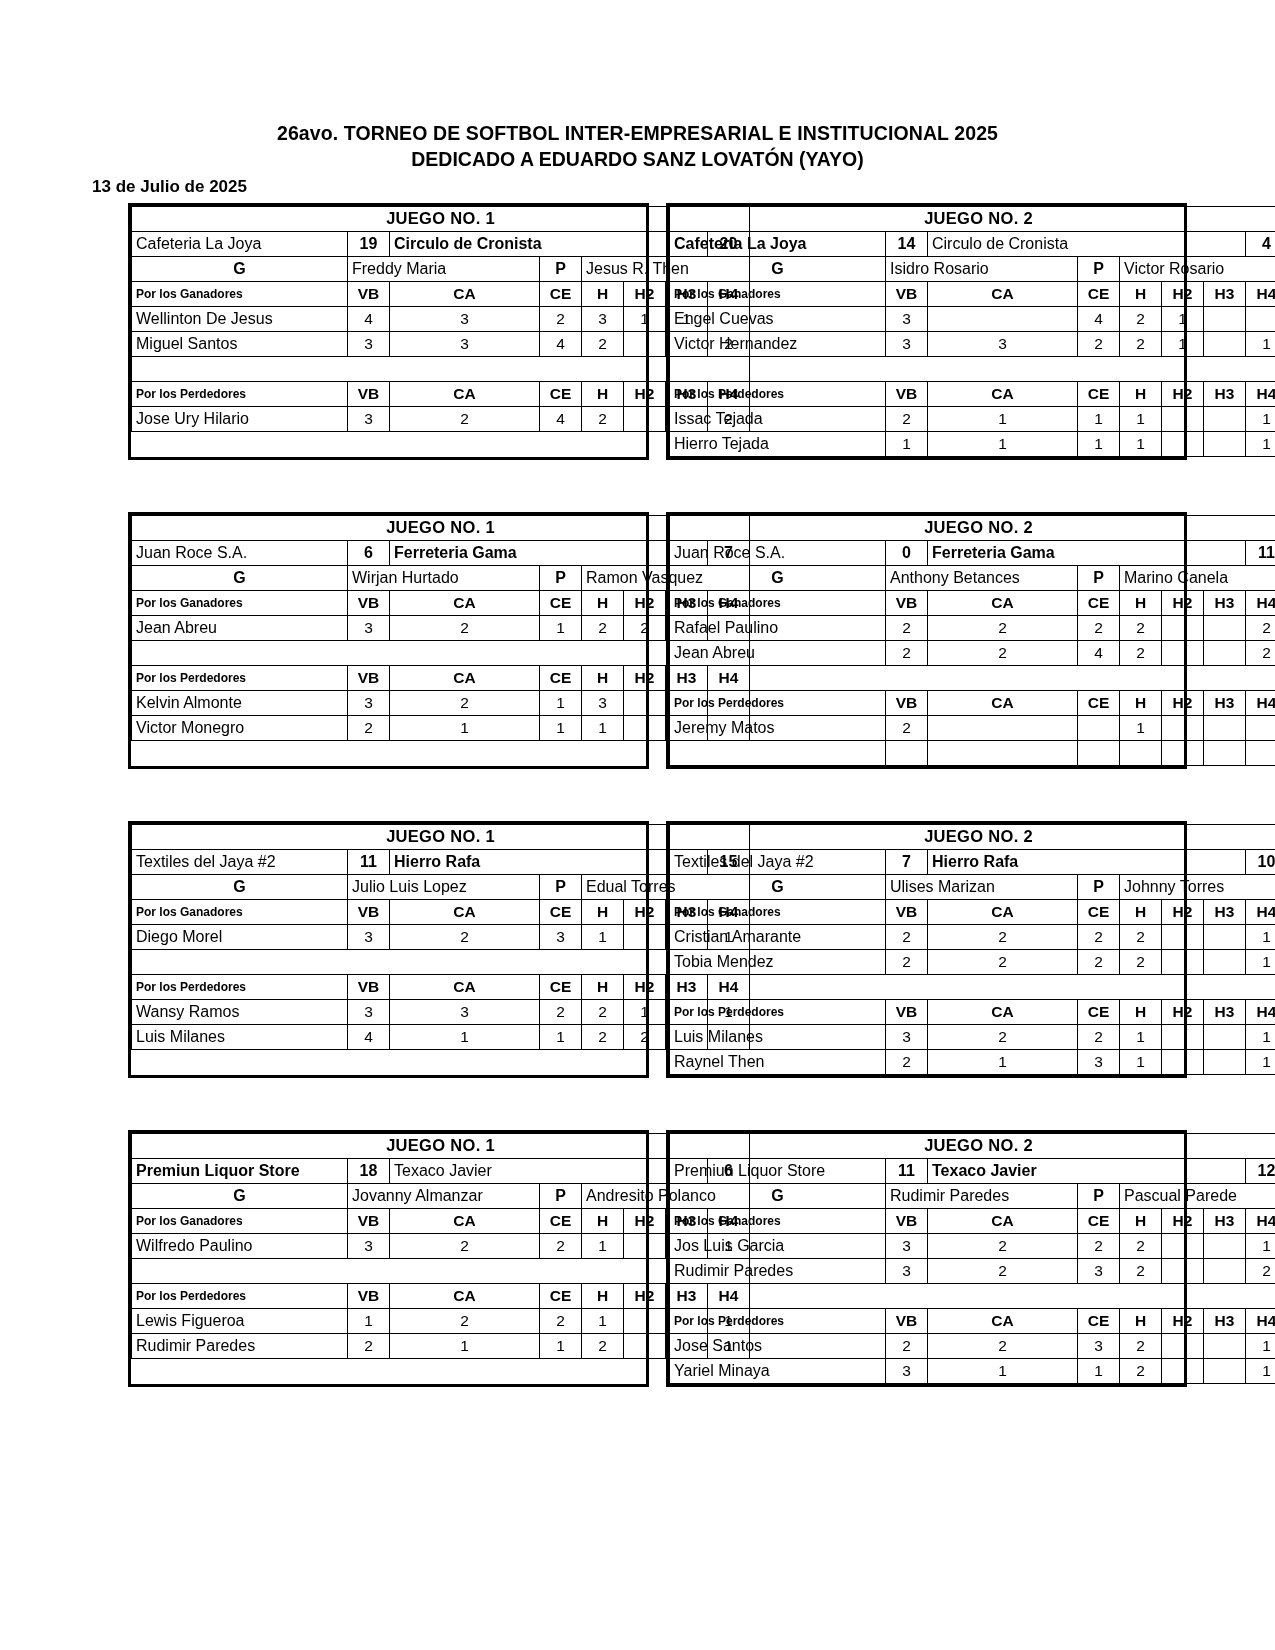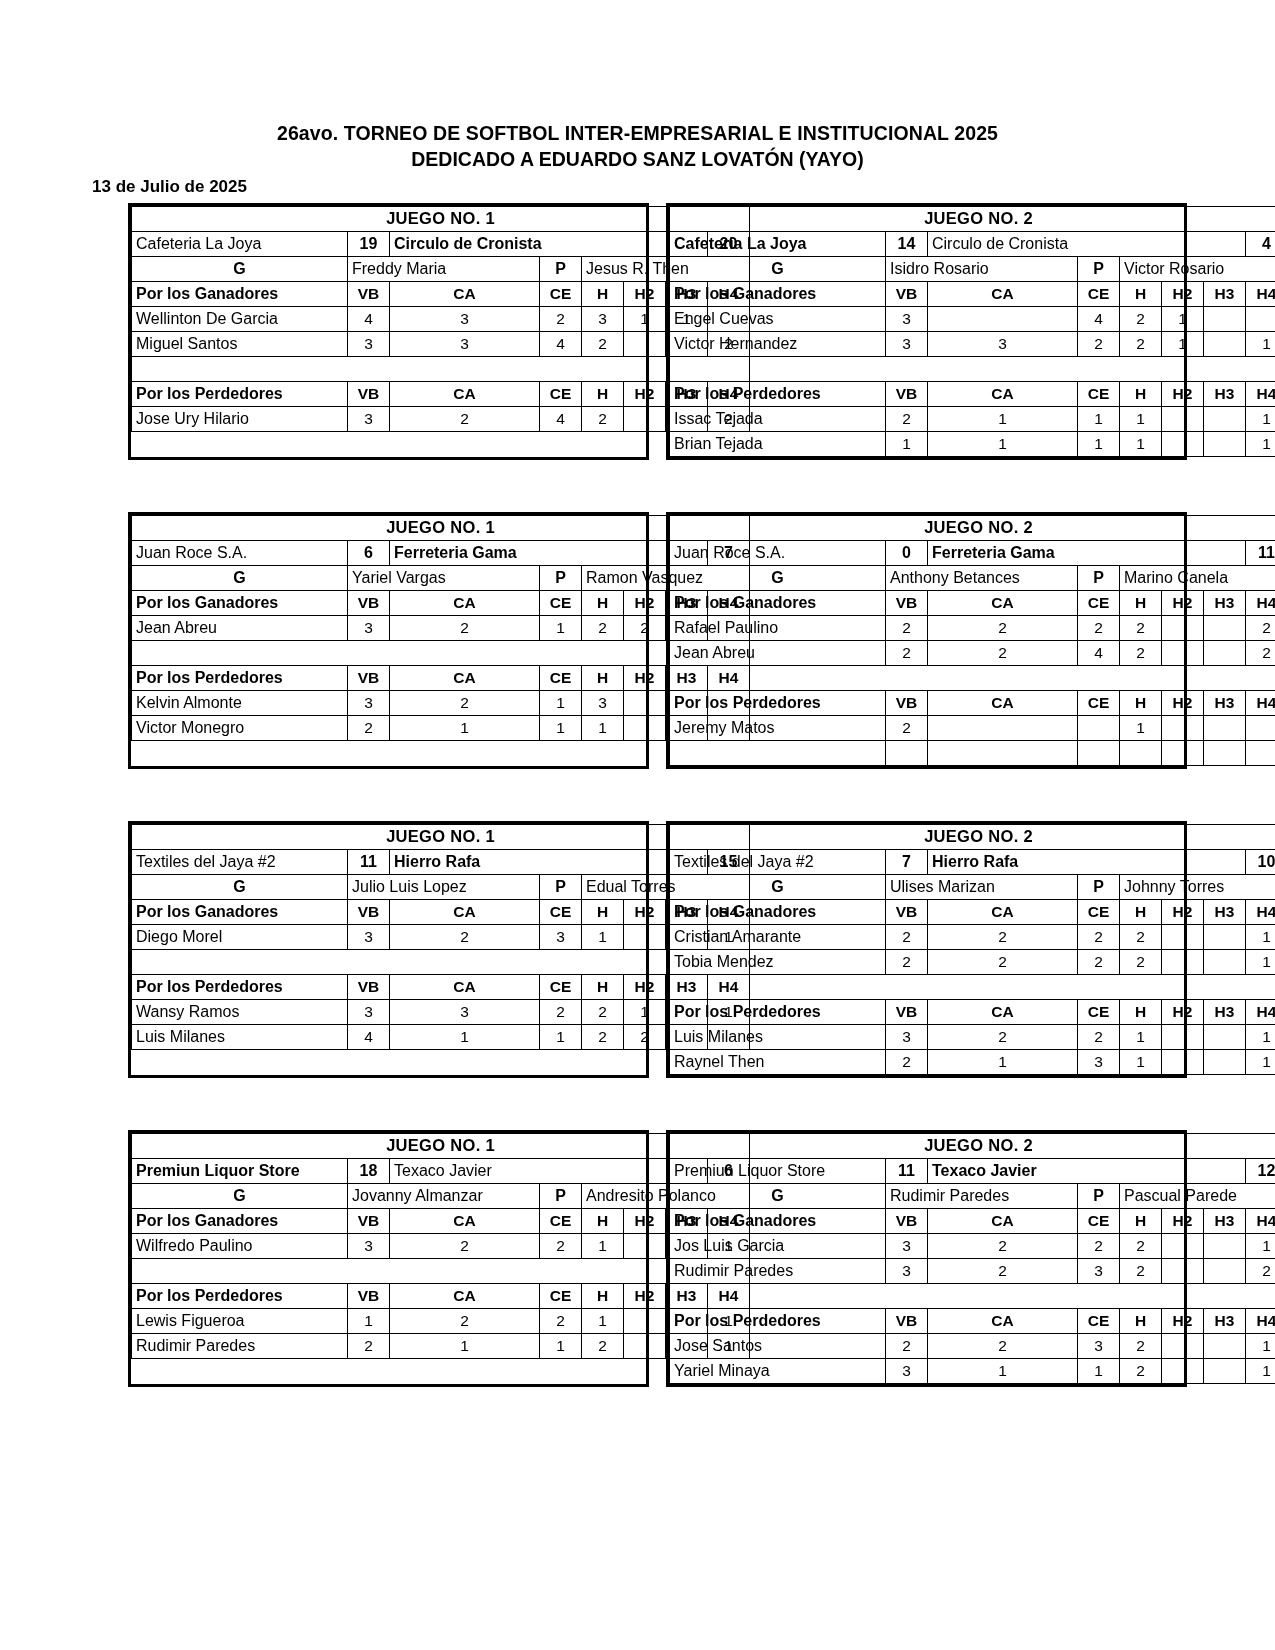--- a/index.html
+++ b/index.html
@@ -98,21 +98,21 @@
   .pitcher {
     font-size: 16px;
   }
   .colhdr {
     font-weight: bold;
     text-align: center;
     font-size: 15.5px;
   }
   .lbl {
     font-weight: bold;
-    font-size: 16px;
+    font-size: 12px;
   }
   .num {
     text-align: center;
     font-size: 15.5px;
   }
   .spacer td {
     border-left: 1px solid #000;
     border-right: 1px solid #000;
     border-top: none;
     border-bottom: none;
@@ -162,21 +162,21 @@
                 <td class="lbl">Por los Ganadores</td>
                 <td class="colhdr">VB</td>
                 <td class="colhdr">CA</td>
                 <td class="colhdr">CE</td>
                 <td class="colhdr">H</td>
                 <td class="colhdr">H2</td>
                 <td class="colhdr">H3</td>
                 <td class="colhdr">H4</td>
               </tr>
               <tr>
-                <td class="team">Wellinton De Garcia</td>
+                <td class="team">Wellinton De Jesus</td>
                 <td class="num">4</td>
                 <td class="num">3</td>
                 <td class="num">2</td>
                 <td class="num">3</td>
                 <td class="num">1</td>
                 <td class="num">1</td>
                 <td class="num"></td>
               </tr>
               <tr>
                 <td class="team">Miguel Santos</td>
@@ -289,21 +289,21 @@
                 <td class="team">Issac Tejada</td>
                 <td class="num">2</td>
                 <td class="num">1</td>
                 <td class="num">1</td>
                 <td class="num">1</td>
                 <td class="num"></td>
                 <td class="num"></td>
                 <td class="num">1</td>
               </tr>
               <tr>
-                <td class="team">Brian Tejada</td>
+                <td class="team">Hierro Tejada</td>
                 <td class="num">1</td>
                 <td class="num">1</td>
                 <td class="num">1</td>
                 <td class="num">1</td>
                 <td class="num"></td>
                 <td class="num"></td>
                 <td class="num">1</td>
               </tr>
             </tbody>
           </table>
@@ -327,21 +327,21 @@
                 <td class="hdr" colspan="8">JUEGO NO. 1</td>
               </tr>
               <tr>
                 <td class="team" colspan="1">Juan Roce S.A.</td>
                 <td class="score">6</td>
                 <td class="team bold" colspan="5">Ferreteria Gama</td>
                 <td class="score">7</td>
               </tr>
               <tr>
                 <td class="gp" style="width:34px">G</td>
-                <td class="pitcher" colspan="2">Yariel Vargas</td>
+                <td class="pitcher" colspan="2">Wirjan Hurtado</td>
                 <td class="gp">P</td>
                 <td class="pitcher" colspan="4">Ramon Vasquez</td>
               </tr>
               <tr>
                 <td class="lbl">Por los Ganadores</td>
                 <td class="colhdr">VB</td>
                 <td class="colhdr">CA</td>
                 <td class="colhdr">CE</td>
                 <td class="colhdr">H</td>
                 <td class="colhdr">H2</td>

